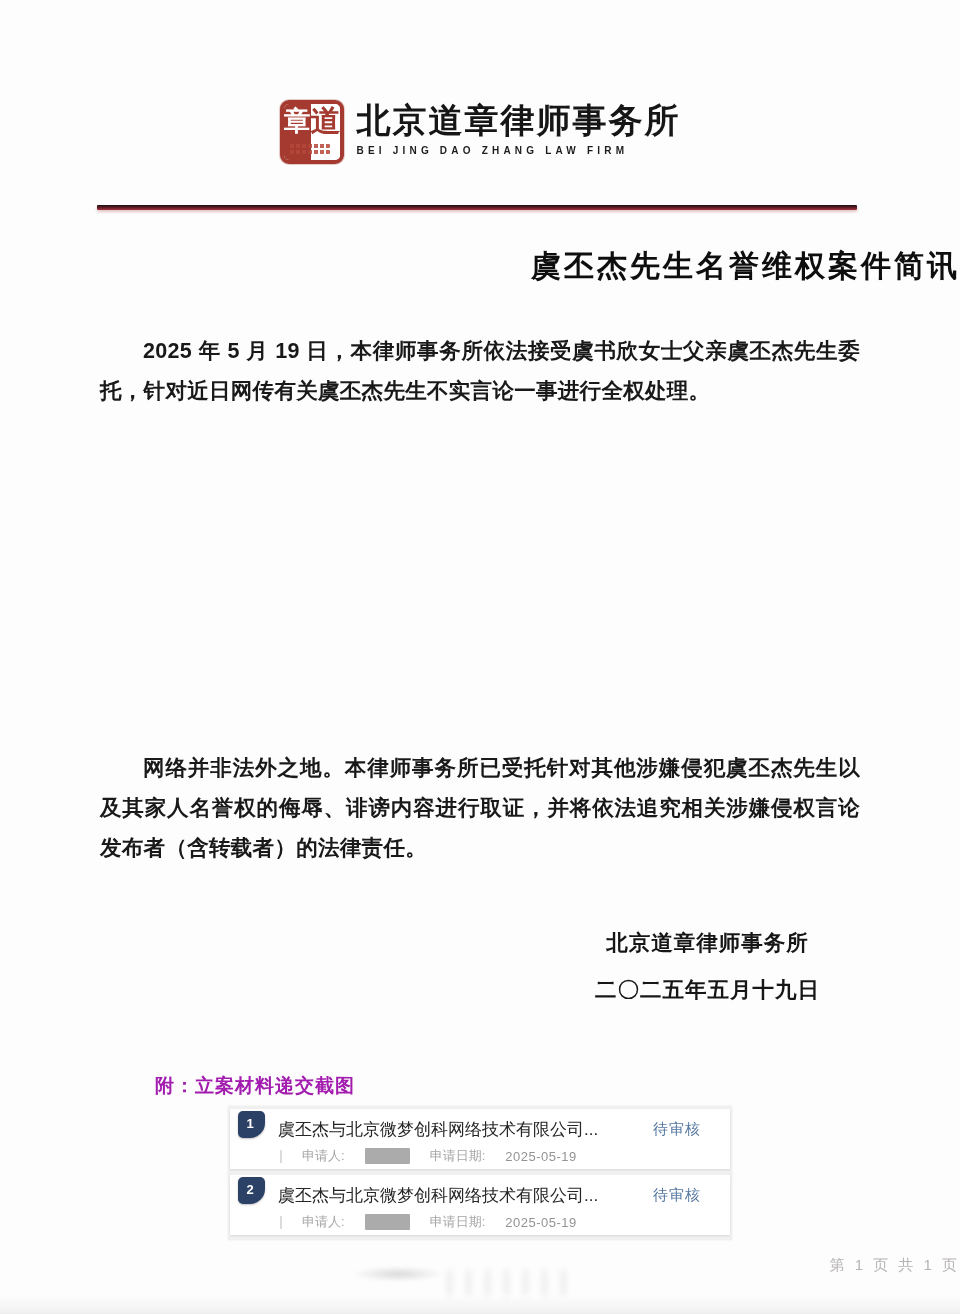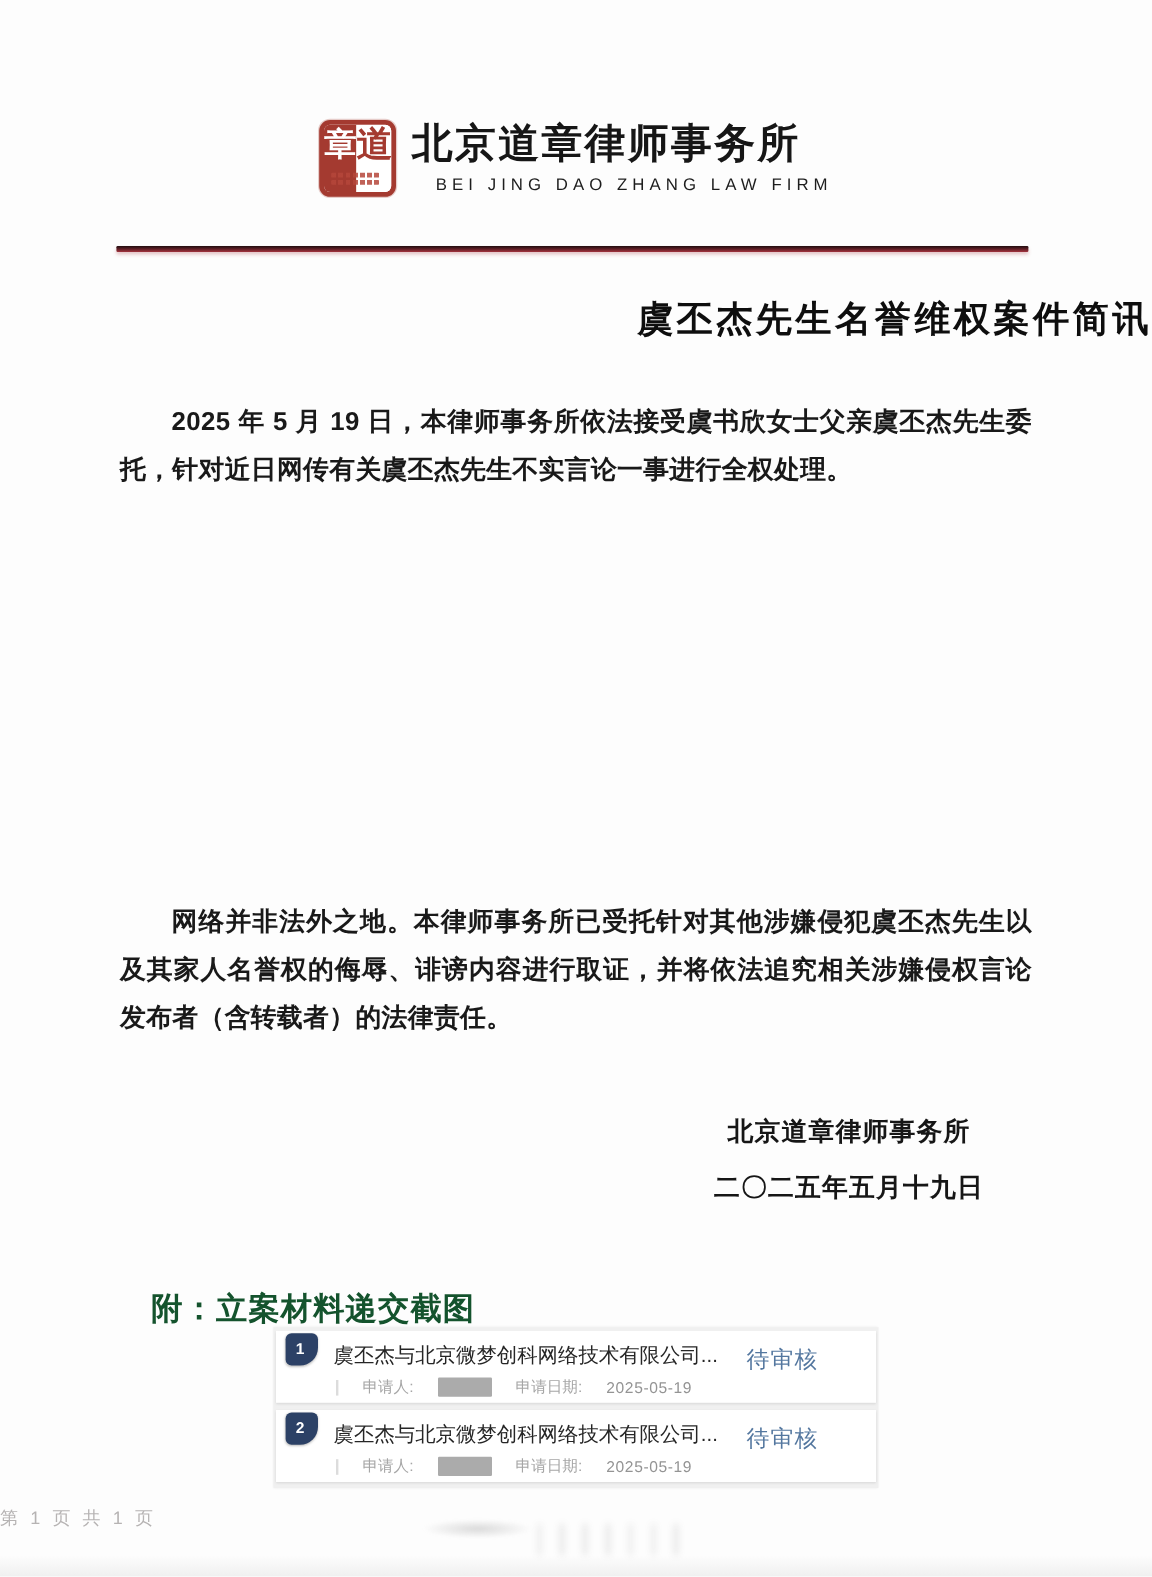--- a/index.html
+++ b/index.html
@@ -25,21 +25,21 @@
   .seal-left { background:#a43a30; color:#fff; }
   .seal-right { background:#fff; color:#a43a30; font-size:30px; }
   .seal-sub { position:absolute; left:6px; right:10px; bottom:6px; }
   .seal-sub i { display:block; height:4px; margin-top:2px; border-radius:1px;
     background:repeating-linear-gradient(90deg,#b5463a 0 4px,rgba(0,0,0,0) 4px 6px); opacity:.85; }
   .firm-zh {
     font-family:"DejaVu Serif","Liberation Serif",serif; font-weight:bold;
     font-size:34px; line-height:40px; letter-spacing:2px; color:#161616;
   }
   .firm-en {
-    margin-top:5px; font-size:14px; font-weight:normal; letter-spacing:4.2px; color:#1d1d1d;margin-left:20px;
+    margin-top:5px; font-size:10px; font-weight:bold; letter-spacing:4.2px; color:#1d1d1d;
   }
 
   
   .rule {
     position:absolute; top:205px; left:97px; width:760px; height:5px;
     background:linear-gradient(to bottom,#200d10 0%,#571c23 45%,#a4333e 100%);
     box-shadow:0 2px 3px rgba(164,51,62,.28); border-radius:1px;
   }
 
   
@@ -55,22 +55,22 @@
   .p1 { top:331px; }
   .p2 { top:446px; }
   .p3 { top:748px; }
 
   .signature {
     position:absolute; top:920px; right:140px; text-align:center;
     font-size:21.5px; line-height:47px; font-weight:600; color:#161616; letter-spacing:1px;
   }
 
   .attach-label {
-    position:absolute; top:1073px; left:126px;
-    font-size:26px; font-weight:600; color:#14532d; letter-spacing:1px;
+    position:absolute; top:1073px; left:155px;
+    font-size:19px; font-weight:600; color:#a21caf; letter-spacing:1px;
   }
 
   
   .panel {
     position:absolute; top:1106px; left:228px; width:504px;
     background:#f0f0f0; padding:3px 2px 5px 2px;
     box-shadow:0 0 2px rgba(0,0,0,.08);
   }
   .case-card {
     position:relative; height:60px; background:#ffffff; margin-bottom:6px;
@@ -83,33 +83,33 @@
     border-radius:5px 5px 15px 5px;
     display:flex; align-items:center; justify-content:center;
     padding-bottom:3px; padding-right:3px;
     box-shadow:0 1px 2px rgba(0,0,0,.25);
   }
   .case-title {
     position:absolute; left:48px; top:9px; font-size:17px; font-weight:normal; color:#262626;
     white-space:nowrap;
   }
   .case-status {
-    position:absolute; right:48px; top:11px; font-size:19px; color:#54779f; letter-spacing:1px;
+    position:absolute; right:29px; top:11px; font-size:15px; color:#54779f; letter-spacing:1px;
   }
   .case-sub {
     position:absolute; left:50px; top:38px; display:flex; align-items:center; gap:20px;
     font-size:13px; color:#a6a6a6; white-space:nowrap;
   }
   .sub-divider { width:2px; height:13px; background:#dcdcdc; }
   .redacted { width:45px; height:16px; background:#ababab; border-radius:1px; }
   .case-date { color:#949494; letter-spacing:.5px; }
 
   
   .page-footer {
-    position:absolute; top:1256px; left:0; width:100%; text-align:left;
+    position:absolute; top:1256px; left:0; width:100%; text-align:right;
     font-size:15px; color:#b6b3b3; letter-spacing:3px;
   }
   .footer-smudge {
     position:absolute; top:1270px; left:448px; width:125px; height:26px;
     background:repeating-linear-gradient(90deg,rgba(120,120,120,.55) 0 3px,rgba(0,0,0,0) 3px 19px);
     filter:blur(3px); opacity:.38; pointer-events:none;
   }
   .footer-smudge-oval {
     position:absolute; top:1266px; left:352px; width:92px; height:16px; border-radius:50%;
     background:radial-gradient(ellipse at center,rgba(140,140,140,.30),rgba(0,0,0,0) 70%);

